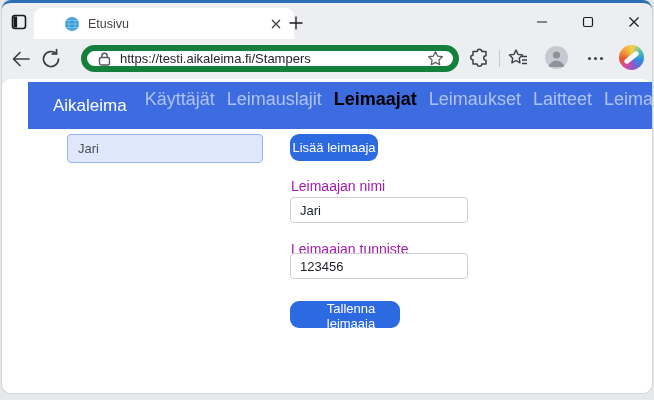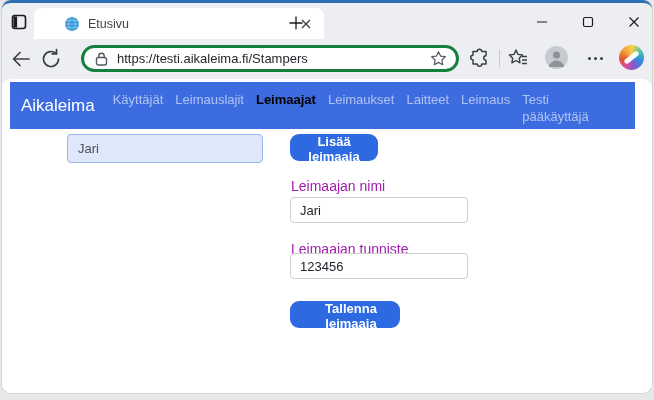--- a/index.html
+++ b/index.html
@@ -15,81 +15,80 @@
     background:#eceef2;
     border-top:3px solid #2d6fb5;
     border-radius:9px;
     overflow:hidden;
     box-shadow:0 0 0 1px rgba(0,0,0,0.08);
   }
   
   .tabstrip { position:absolute; left:0; top:0; width:100%; height:36px; }
   .tab-actions { position:absolute; left:9px; top:11px; width:16px; height:16px; cursor:pointer; }
   .tab {
-    position:absolute; left:32px; top:5px; width:290px; height:31px;
+    position:absolute; left:32px; top:5px; width:260px; height:31px;
     background:#ffffff; border-radius:8px 8px 0 0;
     display:flex; align-items:center; cursor:pointer;
   }
   .favicon { width:16px; height:16px; margin-left:30px; flex:0 0 auto; }
   .tab-title { font-size:12.5px; color:#40434a; margin-left:8px; flex:1 1 auto;
     white-space:nowrap; overflow:hidden; }
   .tab-close { width:16px; height:16px; margin-right:10px; flex:0 0 auto; cursor:pointer; }
   .new-tab { position:absolute; left:286px; top:12px; width:16px; height:16px; cursor:pointer; }
   .win-controls { position:absolute; right:8px; top:10px; display:flex; gap:26px; }
   .win-btn { width:20px; height:18px; display:flex; align-items:center; justify-content:center; cursor:pointer; }
   
   .toolbar { position:absolute; left:0; top:36px; width:100%; height:40px; }
   .nav-btn { position:absolute; top:9px; width:22px; height:22px; cursor:pointer; }
   .btn-back { left:8px; }
   .btn-reload { left:38px; }
   .urlbar {
     position:absolute; left:79px; top:6px; width:378px; height:27px;
-    background:#ffffff; border:3px solid #15803d; border-radius:14px;
+    background:#ffffff; border:6px solid #15803d; border-radius:14px;
     display:flex; align-items:center;
   }
   .lock-icon { width:13px; height:14px; margin-left:11px; flex:0 0 auto; cursor:pointer; }
   .url-text { font-size:13px; color:#24262b; margin-left:9px; flex:1 1 auto; white-space:nowrap; overflow:hidden; }
   .fav-star { width:17px; height:17px; margin-right:9px; flex:0 0 auto; cursor:pointer; }
   .tool-icon { position:absolute; top:8px; width:22px; height:22px; cursor:pointer; }
   .i-ext { left:467px; }
   .divider { position:absolute; left:497px; top:11px; width:1px; height:17px; background:#c6c9ce; }
   .i-favlist { left:505px; }
   .i-avatar { left:543px; top:7px; width:23px; height:23px; border-radius:50%; background:#c7cbd1; overflow:hidden; }
   .i-dots { left:582px; display:flex; align-items:center; justify-content:center; gap:3px; }
   .i-dots i { width:3px; height:3px; border-radius:50%; background:#3c3f44; }
   .i-copilot { left:617px; top:6px; width:25px; height:25px; border-radius:50%;
     background:conic-gradient(from 210deg,#d44aa5,#e4572e,#f2a03d,#f8d04a,#4cc3a5,#2e8de1,#7a5fd0,#d44aa5); position:absolute; }
   .i-copilot::after { content:""; position:absolute; left:4px; top:10px; width:17px; height:5px;
     background:#fff; border-radius:3px; transform:rotate(-38deg); }
   
   .page { position:absolute; left:0; top:76px; width:650px; height:317px;
     background:#ffffff; border-radius:9px; }
   .navbar {
-    position:absolute; left:8px; top:3px; width:625px; height:47px;
-    background:#3d6ce0; display:flex; padding:0 10px;
+    position:absolute; left:26px; top:3px; width:625px; height:47px;
+    background:#3d6ce0; display:flex; padding:0 24px;
   }
   .brand { align-self:center; color:#ffffff; font-size:17px; text-decoration:none; margin-left:1px; cursor:pointer; white-space:nowrap; }
   .nav-list { list-style:none; display:flex; margin-left:12px; margin-top:8px; align-items:flex-start; }
   .nav-list a {
-    display:inline-block; padding:1px 6px; font-size:13px; line-height:17px;
+    display:inline-block; padding:1px 6px; font-size:18px; line-height:17px;
     color:rgba(255,255,255,0.58); text-decoration:none; cursor:pointer; white-space:nowrap;
   }
   .nav-list a.active { color:#000000; font-weight:bold; }
   .nav-list a.wrap { white-space:normal; width:82px; }
   .stamper-select {
     position:absolute; left:65px; top:55px; width:196px; height:29px;
     background:#dfe8fb; border:1px solid #9ab5ee; border-radius:4px;
     font-size:13px; color:#4a5056; padding:0 10px;
     font-family:"Liberation Sans","DejaVu Sans",sans-serif;
   }
   .btn {
     position:absolute; background:#2d69e1; color:#ffffff; border:none; border-radius:9px;
     font-size:13px; text-align:center; cursor:pointer;
     font-family:"Liberation Sans","DejaVu Sans",sans-serif;
-    font-weight:bold;
   }
   .btn-add { left:288px; top:55px; width:88px; height:27px; }
   .btn-save { left:288px; top:222px; width:110px; height:27px;padding-left:12px; }
   .form-label { position:absolute; left:289px; font-size:14px; color:#a21caf; }
   .lbl-name { top:99px; }
   .lbl-id { top:162px; }
   .form-input {
     position:absolute; left:288px; width:178px; height:26px;
     border:1px solid #cfcfcf; border-radius:4px; background:#fff;
     font-size:13px; color:#212529; padding:0 9px;

